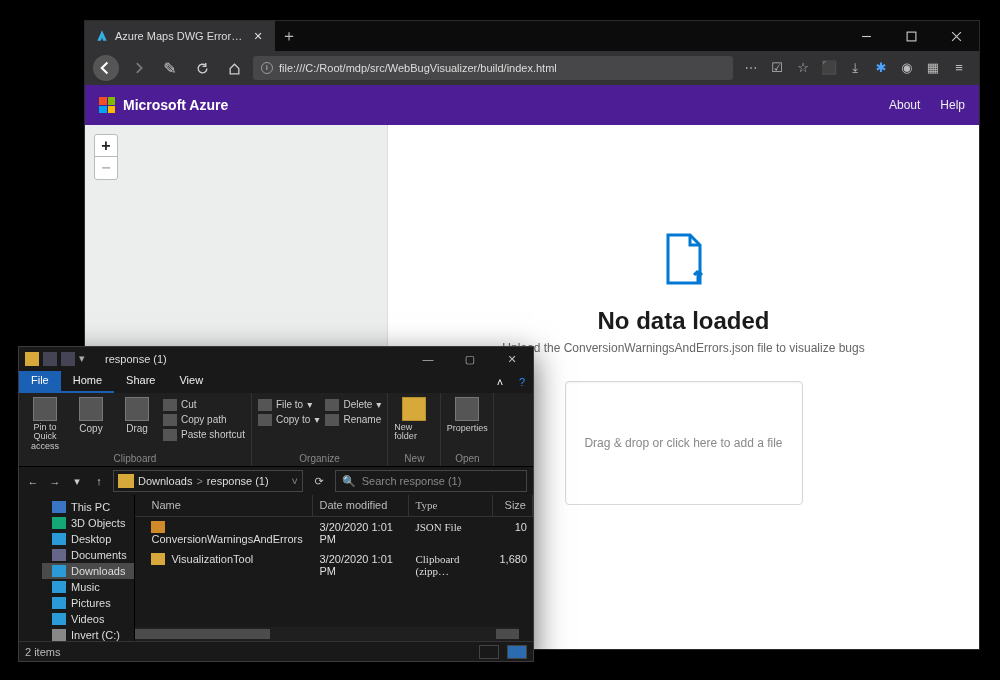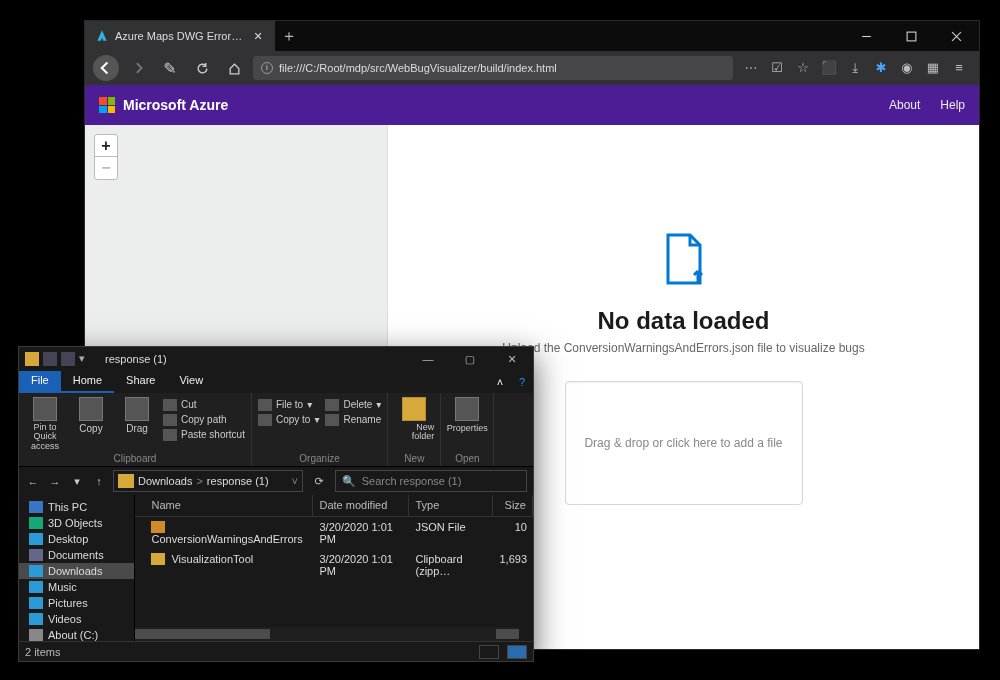--- a/index.html
+++ b/index.html
@@ -108,31 +108,31 @@
   .ex-pathbar .navb { width:16px; height:16px; display:flex; align-items:center; justify-content:center; color:#ccc; }
   .crumbs { flex: 0 0 190px; height:22px; background:#191919; border:1px solid #444; display:flex; align-items:center; gap:4px; padding:0 4px; color:#ddd; }
   .crumbs .fico { width:16px; height:14px; background:#d6a93a; }
   .crumbs .sep { color:#888; }
   .crumbs .dd { margin-left:auto; color:#888; }
   .refresh { width:20px; display:flex; align-items:center; justify-content:center; color:#ccc; }
   .searchbox { flex:1; height:22px; border:1px solid #444; display:flex; align-items:center; gap:6px; padding:0 6px; color:#888; background:#191919; }
 
   .ex-body { flex:1; display:flex; min-height:0; }
   .tree { width:118px; background:#191919; padding:4px 0; overflow:hidden; border-right:1px solid #000; }
-  .tree-item { display:flex; align-items:center; gap:5px; padding:2px 6px 2px 10px; color:#ddd; }
+  .tree-item { display:flex; align-items:center; gap:5px; padding:2px 6px 2px 10px; color:#ddd;margin-left:23px; }
   .tree-item.sel { background:#4a4a4a; }
   .tree-ico { width:14px; height:12px; }
   .ico-pc{background:#3a75c4;} .ico-3d{background:#15a776;} .ico-desk{background:#2b9bd8;}
   .ico-doc{background:#668;} .ico-down{background:#2b9bd8;} .ico-music{background:#2b9bd8;}
   .ico-pic{background:#2b9bd8;} .ico-vid{background:#2b9bd8;} .ico-disk{background:#888;}
 
   .files { flex:1; display:flex; flex-direction:column; background:#191919; position:relative; }
   .files-head { height:22px; display:flex; border-bottom:1px solid #333; color:#bbb; }
   .col { padding:4px 6px; border-right:1px solid #333; }
-  .col.name{flex:0 0 178px;padding-left:16px;} .col.date{flex:0 0 96px;} .col.type{flex:0 0 84px;} .col.size{flex:1; text-align:right;}
+  .col.name{flex:0 0 178px;padding-left:16px;} .col.date{flex:0 0 96px;} .col.type{flex:0 0 84px;font-family:Liberation Serif, serif;} .col.size{flex:1; text-align:right;}
   .file-row { display:flex; color:#ddd; }
   .file-row .col{border:none;}
   .file-row .icn { width:14px; height:12px; display:inline-block; margin-right:6px; vertical-align:-2px; }
   .icn-json{background:#d08a2a;} .icn-zip{background:#d6a93a;}
   .files-scroll-h { position:absolute; left:0; right:14px; bottom:0; height:14px; background:#1f1f1f; }
   .files-scroll-h .thumb { position:absolute; left:0; width:35%; top:2px; bottom:2px; background:#4c4c4c; }
   .files-scroll-h .thumb.right { left:auto; right:0; width:6%; }
 
   .ex-status { height:20px; border-top:1px solid #333; display:flex; align-items:center; gap:8px; padding:0 6px; color:#bbb; background:#191919; }
   .ex-status .spacer{flex:1;}
@@ -321,21 +321,21 @@
               <span>Rename</span>
             </div>
         </div>
       </div>
       <div class="group-label">Organize</div>
     </div>
     <div class="ribbon-group">
       <div class="items">
         <div class="rb-big">
             <div class="icn yellow"></div>
-            <span style="font-size:9px; text-align:right; line-height:1.05;">New folder</span>
+            <span style="font-size:9px; text-align:left; line-height:1.05;">New folder</span>
           </div>
       </div>
       <div class="group-label">New</div>
     </div>
     <div class="ribbon-group">
       <div class="items">
         <div class="rb-big">
             <div class="icn"></div>
             <span style="font-size:9px;">Properties</span>
           </div>
@@ -392,41 +392,41 @@
       <div class="tree-item">
           <span class="tree-ico ico-pic"></span>
           <span>Pictures</span>
         </div>
       <div class="tree-item">
           <span class="tree-ico ico-vid"></span>
           <span>Videos</span>
         </div>
       <div class="tree-item">
           <span class="tree-ico ico-disk"></span>
-          <span>About (C:)</span>
+          <span>Invert (C:)</span>
         </div>
     </div>
     <div class="files">
       <div class="files-head">
         <div class="col name">Name</div>
         <div class="col date">Date modified</div>
         <div class="col type">Type</div>
         <div class="col size">Size</div>
       </div>
       <div class="file-row">
         <div class="col name"><span class="icn icn-json"></span><span>ConversionWarningsAndErrors</span></div>
         <div class="col date">3/20/2020 1:01 PM</div>
         <div class="col type">JSON File</div>
         <div class="col size">10</div>
       </div>
       <div class="file-row">
         <div class="col name"><span class="icn icn-zip"></span><span>VisualizationTool</span></div>
         <div class="col date">3/20/2020 1:01 PM</div>
         <div class="col type">Clipboard (zipp…</div>
-        <div class="col size">1,693</div>
+        <div class="col size">1,680</div>
       </div>
       <div class="files-scroll-h">
           <div class="thumb"></div>
           <div class="thumb right"></div>
         </div>
     </div>
   </div>
 
   <div class="ex-status">
     <span>2 items</span>

